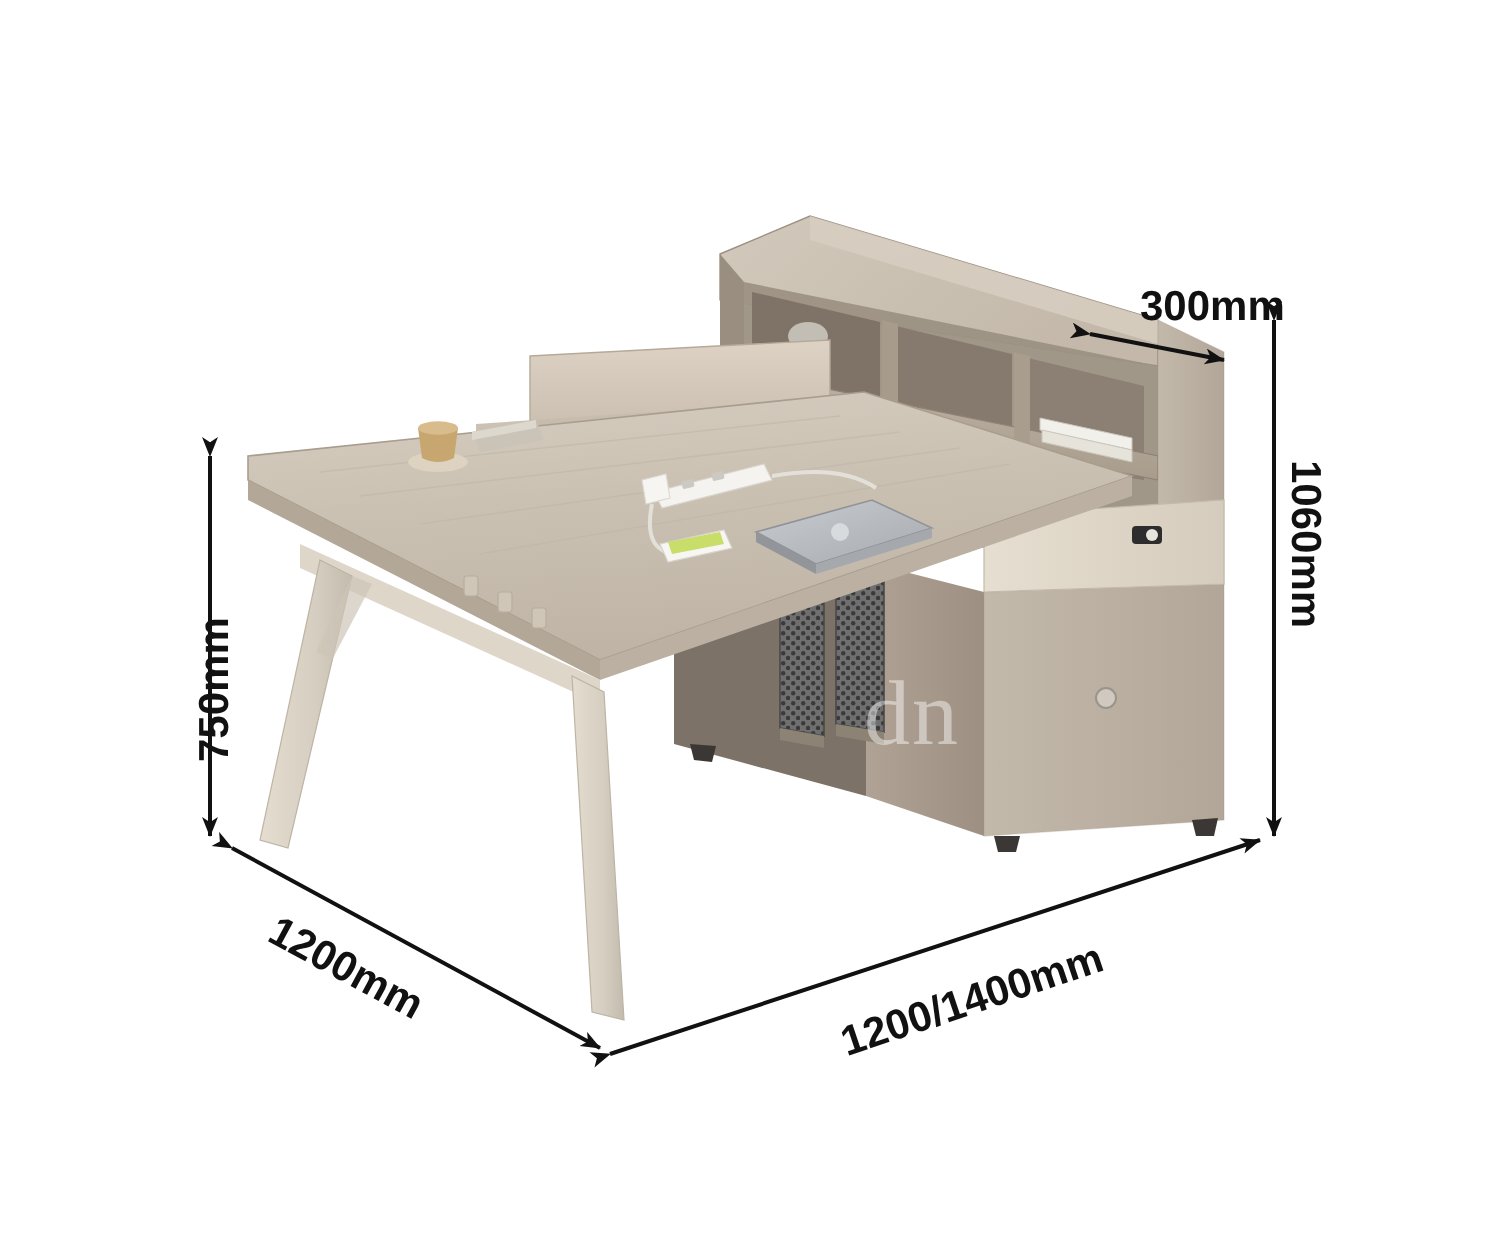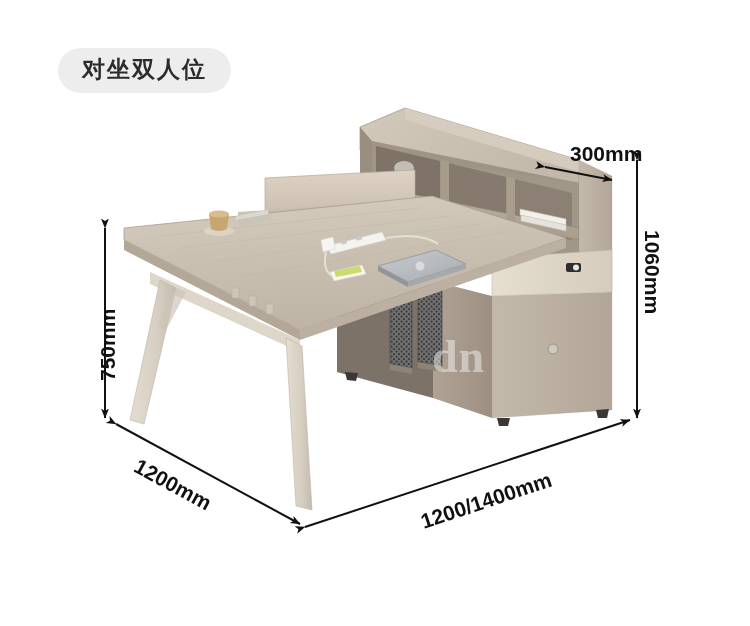--- a/index.html
+++ b/index.html
@@ -33,21 +33,21 @@
   .dim-1060{left:663px;top:230px;transform:rotate(90deg);transform-origin:left top;font-size:21px;}
   .dim-750{left:97px;top:381px;transform:rotate(-90deg);transform-origin:left top;font-size:21px;}
   .dim-1200{left:141px;top:455px;transform:rotate(28.5deg);transform-origin:left top;font-size:21px;}
   .dim-1200-1400{left:418px;top:512px;transform:rotate(-18.5deg);transform-origin:left top;font-size:21px;}
 
   svg.overlay{position:absolute;left:0;top:0;width:750px;height:626px;pointer-events:none;}
 
   
   .watermark{
     position:absolute;left:432px;top:330px;
-    font-size:46px;font-weight:bold;color:#ffffff;opacity:.45;
+    font-size:46px;font-weight:normal;color:#ffffff;opacity:.45;
     letter-spacing:1px;font-family:"Liberation Serif",serif;
   }
 </style>
 </head>
 <body>
 
 <div id="stage">
 
   <svg class="overlay" viewBox="0 0 750 626">
     <defs>
@@ -278,21 +278,20 @@
       <line x1="116" y1="424" x2="300" y2="524" stroke="#111" stroke-width="2" marker-start="url(#ah)" marker-end="url(#ah)"></line>
     </g>
 
     <g>
       <line x1="305" y1="527" x2="630" y2="420" stroke="#111" stroke-width="2" marker-start="url(#ah)" marker-end="url(#ah)"></line>
     </g>
   </svg>
 
   <div class="watermark">dn</div>
 
-  <div class="title-pill">对坐双人位</div>
 
   <div class="dim dim-300">300mm</div>
   <div class="dim dim-1060">1060mm</div>
   <div class="dim dim-750">750mm</div>
   <div class="dim dim-1200">1200mm</div>
   <div class="dim dim-1200-1400">1200/1400mm</div>
 
 </div>
 
 </body></html>

